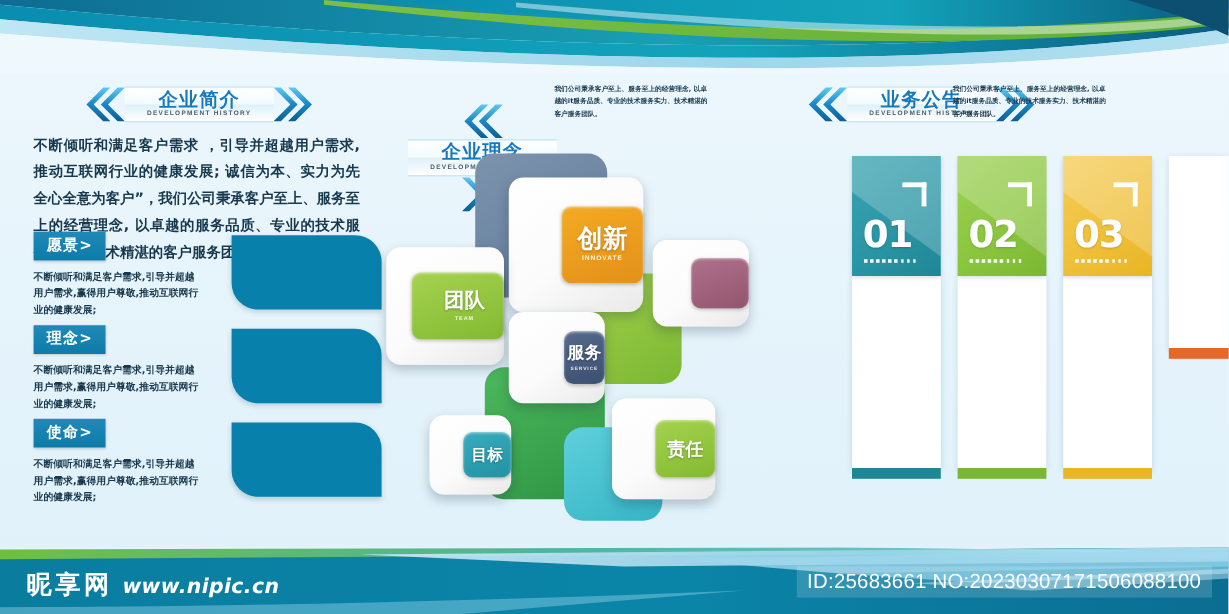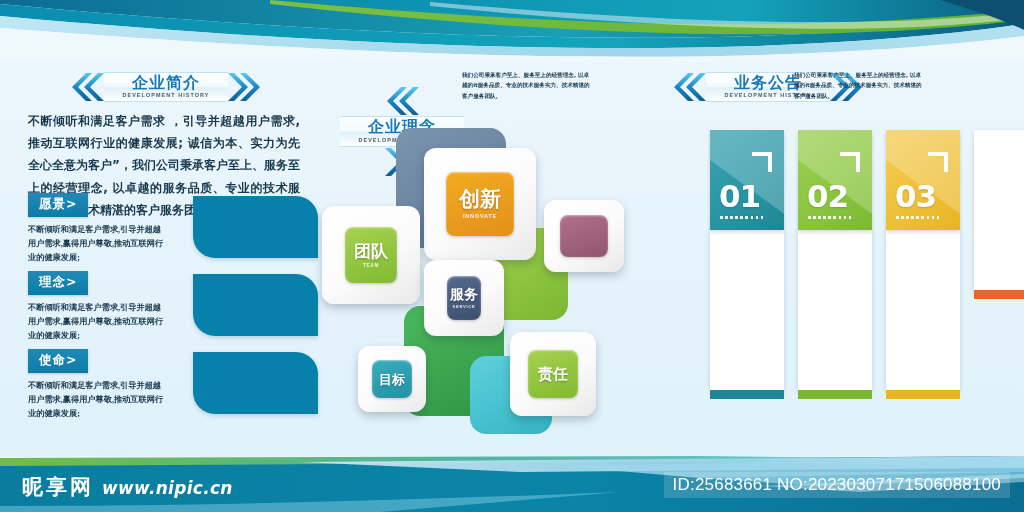--- a/index.html
+++ b/index.html
@@ -40,32 +40,32 @@
             margin-top:1px;font-family:"Liberation Sans",sans-serif;}
 
   
   .col-left{position:absolute;left:28px;top:110px;width:272px;}
   .intro-p{font-size:12px;line-height:1.85;color:#17384d;text-align:justify;margin:0;font-weight:bold;}
 
   .vblock{position:absolute;left:28px;width:272px;height:72px;}
   .vlabel{display:inline-block;background:linear-gradient(180deg,#2089b7 0%,#0d7ba8 100%);
           color:#fff;font-size:12.5px;font-weight:bold;padding:3px 11px 4px;letter-spacing:1px;
           box-shadow:0 1px 2px rgba(0,0,0,.18);}
-  .vtext{margin:6px 0 0;font-size:8.2px;line-height:1.72;color:#17384d;width:140px;font-weight:bold;font-family:Liberation Serif, serif;}
+  .vtext{margin:6px 0 0;font-size:8.2px;line-height:1.72;color:#17384d;width:140px;font-weight:bold;}
   .vshape{position:absolute;left:165px;top:3px;width:125px;height:62px;background:#0781ab;
           border-top-right-radius:22px;border-bottom-left-radius:22px;
           box-shadow:0 2px 4px rgba(0,60,90,.18);}
 
   
   .diagram{position:absolute;left:318px;top:128px;width:340px;height:330px;}
   .bgsq{position:absolute;border-radius:16px;}
   .card{position:absolute;border-radius:12px;
         background:linear-gradient(145deg,#ffffff 0%,#fbfbfb 55%,#e9e9e9 100%);
         box-shadow:0 4px 9px rgba(30,50,70,.26);
-        display:flex;align-items:center;justify-content:center;}
+        display:flex;align-items:center;justify-content:flex-end;}
   .inner{border-radius:8px;display:flex;flex-direction:column;align-items:center;
          justify-content:center;box-shadow:inset 0 1px 2px rgba(255,255,255,.5),0 1px 3px rgba(0,0,0,.22);}
   .inner .cn{color:#fff;font-weight:bold;text-shadow:0 1px 2px rgba(0,0,0,.28);line-height:1;}
   .inner .en{color:rgba(255,255,255,.88);font-weight:bold;letter-spacing:.8px;margin-top:3px;
              font-family:"Liberation Sans",sans-serif;}
 
   
   .numrow{position:absolute;left:670px;top:130px;width:338px;height:300px;}
   .numcol{position:absolute;top:0;width:74px;padding-left:40px;}
   .numhead{position:relative;height:100px;overflow:hidden;
@@ -205,21 +205,21 @@
     <div class="bgsq" style="left:152px;top:228px;width:82px;height:78px;background:linear-gradient(150deg,#5fd0dc,#35b4c4);"></div>
 
     <div class="card" style="left:106px;top:20px;width:112px;height:112px;">
       <div class="inner" style="width:68px;height:64px;background:linear-gradient(160deg,#f3ab22,#e3901a);">
         <span class="cn" style="font-size:21px;">创新</span>
         <span class="en" style="font-size:5.5px;">INNOVATE</span>
       </div>
     </div>
 
     <div class="card" style="left:4px;top:78px;width:98px;height:98px;">
-      <div class="inner" style="width:52px;height:56px;background:linear-gradient(160deg,#a6d24f,#82ba31);">
+      <div class="inner" style="width:66px;height:56px;background:linear-gradient(160deg,#a6d24f,#82ba31);padding-left:11px;">
         <span class="cn" style="font-size:17px;">团队</span>
         <span class="en" style="font-size:4.6px;">TEAM</span>
       </div>
     </div>
 
     <div class="card" style="left:106px;top:132px;width:80px;height:76px;">
       <div class="inner" style="width:34px;height:44px;background:linear-gradient(160deg,#55698c,#3b5070);">
         <span class="cn" style="font-size:14px;">服务</span>
         <span class="en" style="font-size:4px;">SERVICE</span>
       </div>

